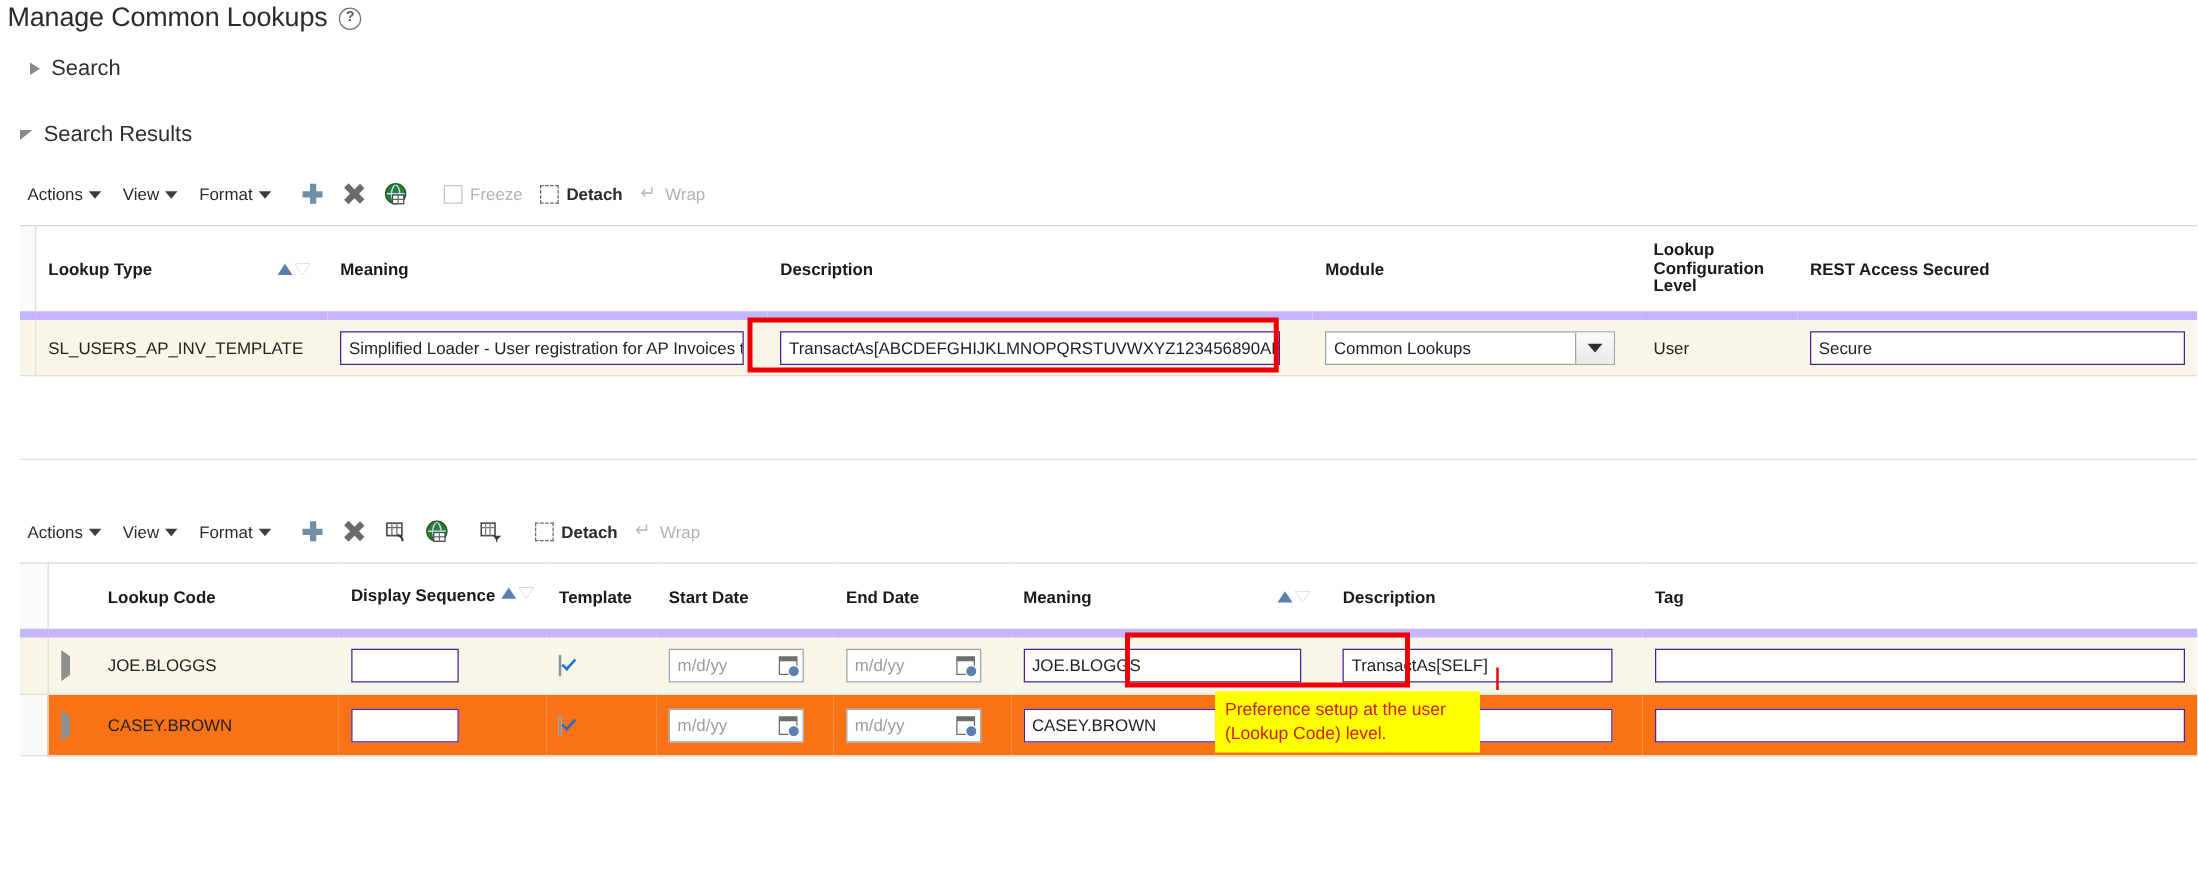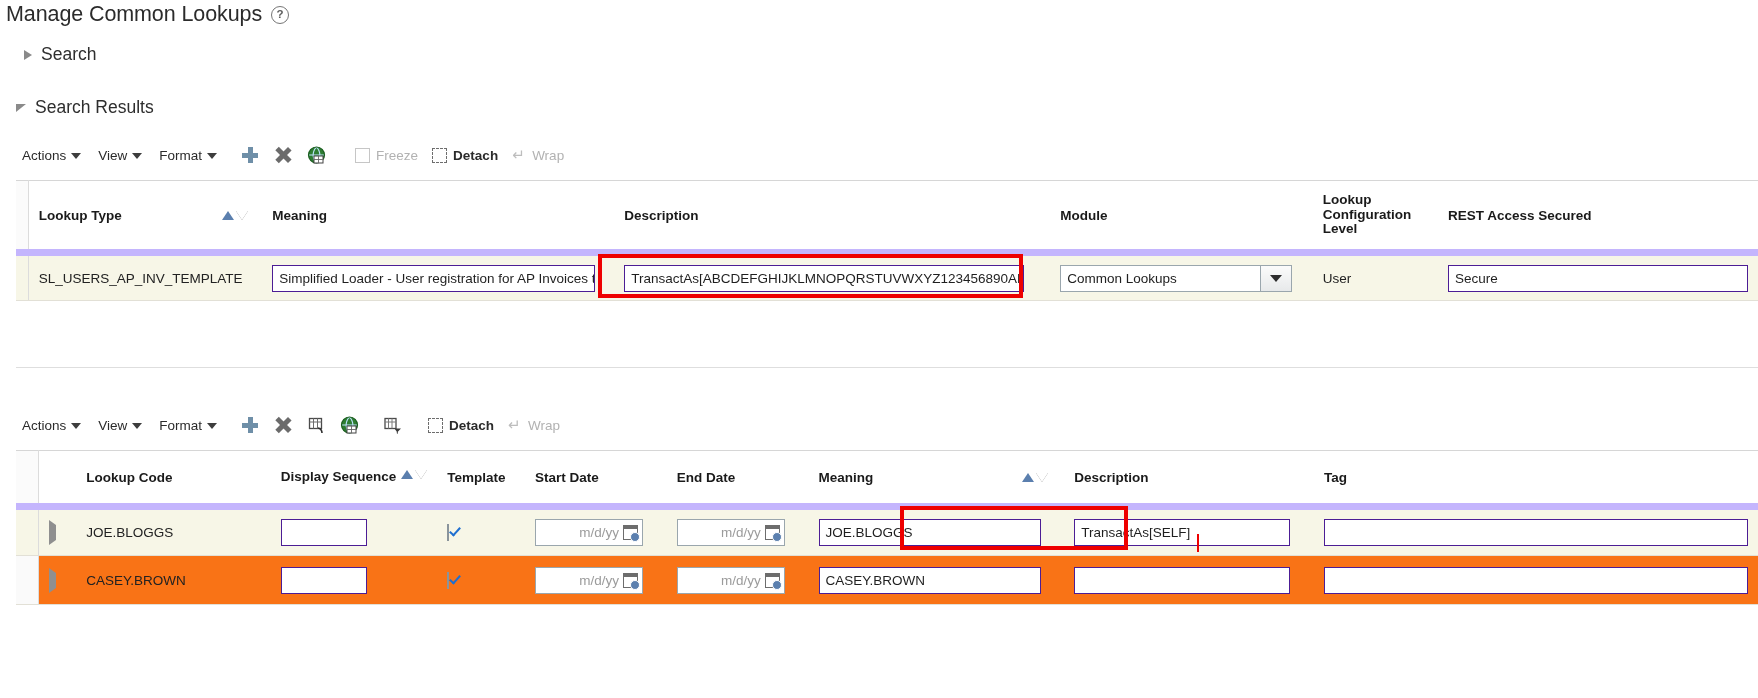--- a/index.html
+++ b/index.html
@@ -239,21 +239,21 @@
   }
   .datefld {
     display: flex; align-items: center;
     height: 27px;
     border: 1px solid #9aa6ad;
     background: #fff;
     box-sizing: border-box;
     padding: 0 4px 0 6px;
     gap: 4px;
   }
-  .datefld .ph { flex: 1; color: #9b9b9b; font-size: 13.5px; line-height: 25px; text-align: right; }
+  .datefld .ph { flex: 1; color: #9b9b9b; font-size: 13.5px; line-height: 25px; }
   .cal-ic {
     position: relative;
     width: 15px; height: 15px;
     border: 1.4px solid #6d6d6d;
     border-top-width: 4px;
     box-sizing: border-box;
     flex: none;
   }
   .cal-ic::after {
     content: "";
@@ -611,14 +611,15 @@
         <td>
           <span class="fld" style="width:424px;"></span>
         </td>
       </tr>
     </tbody>
   </table>
 
   <div class="redbox" style="left:900px; top:506px; width:228px; height:44px;"></div>
   <div class="red-tick" style="left:1197px; top:534px; height:18px;"></div>
 
+  <div class="callout" style="left:972px; top:553px; width:212px;">Preference setup at the user (Lookup Code) level.</div>
 
 </div>
 
 </body></html>

